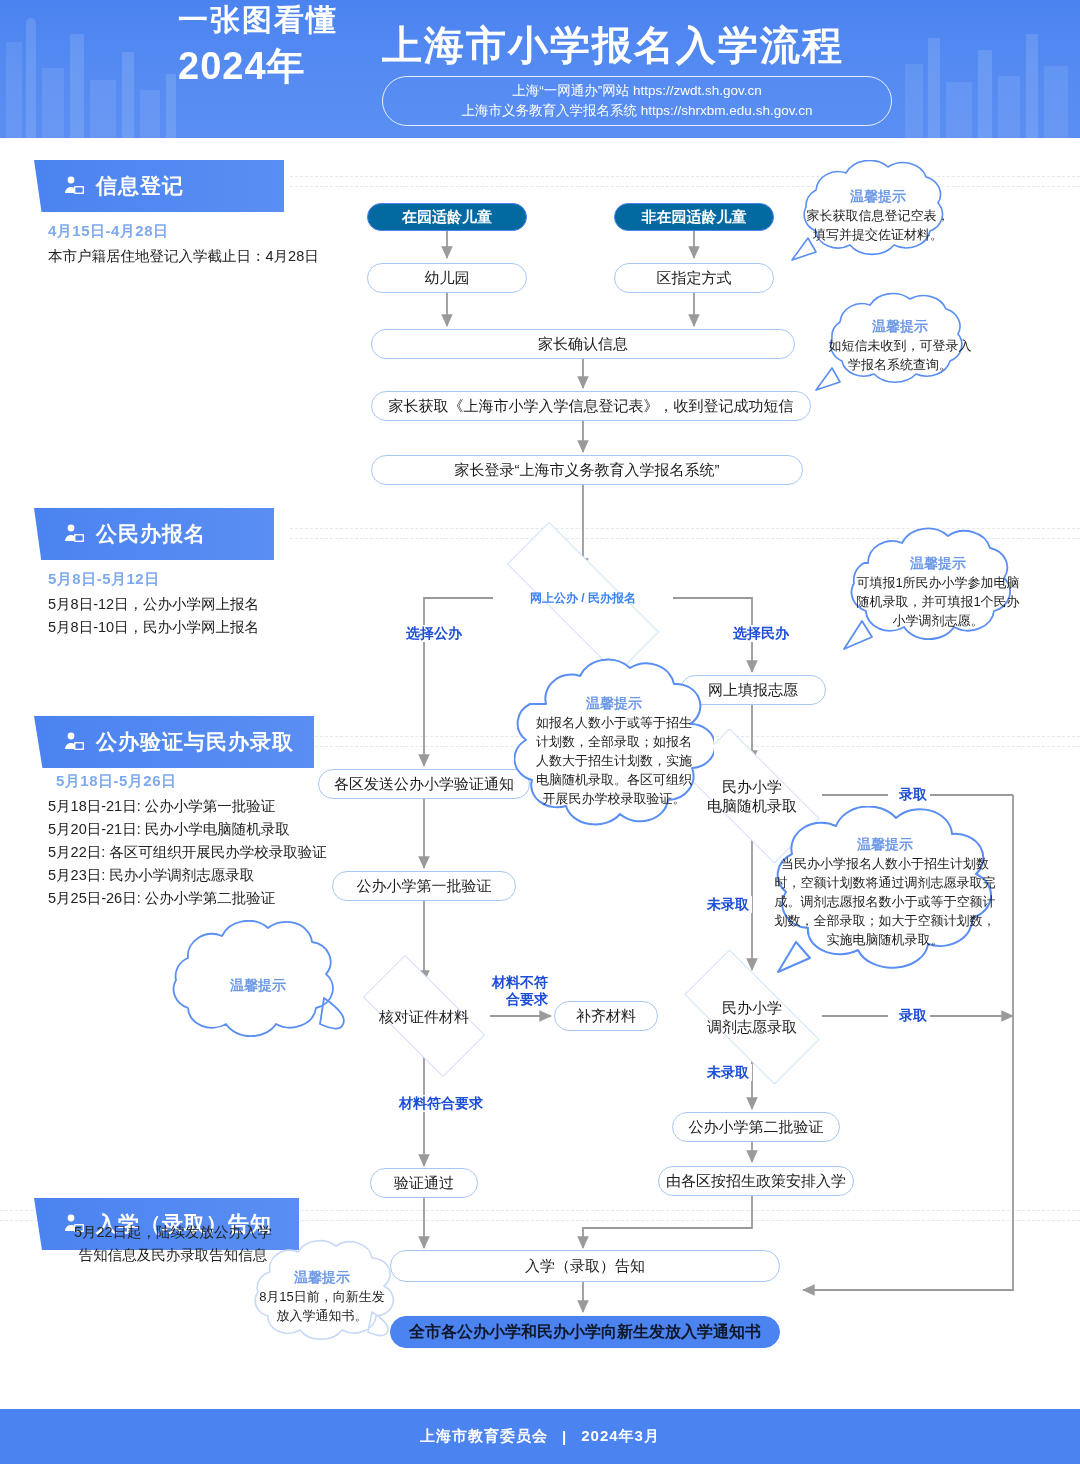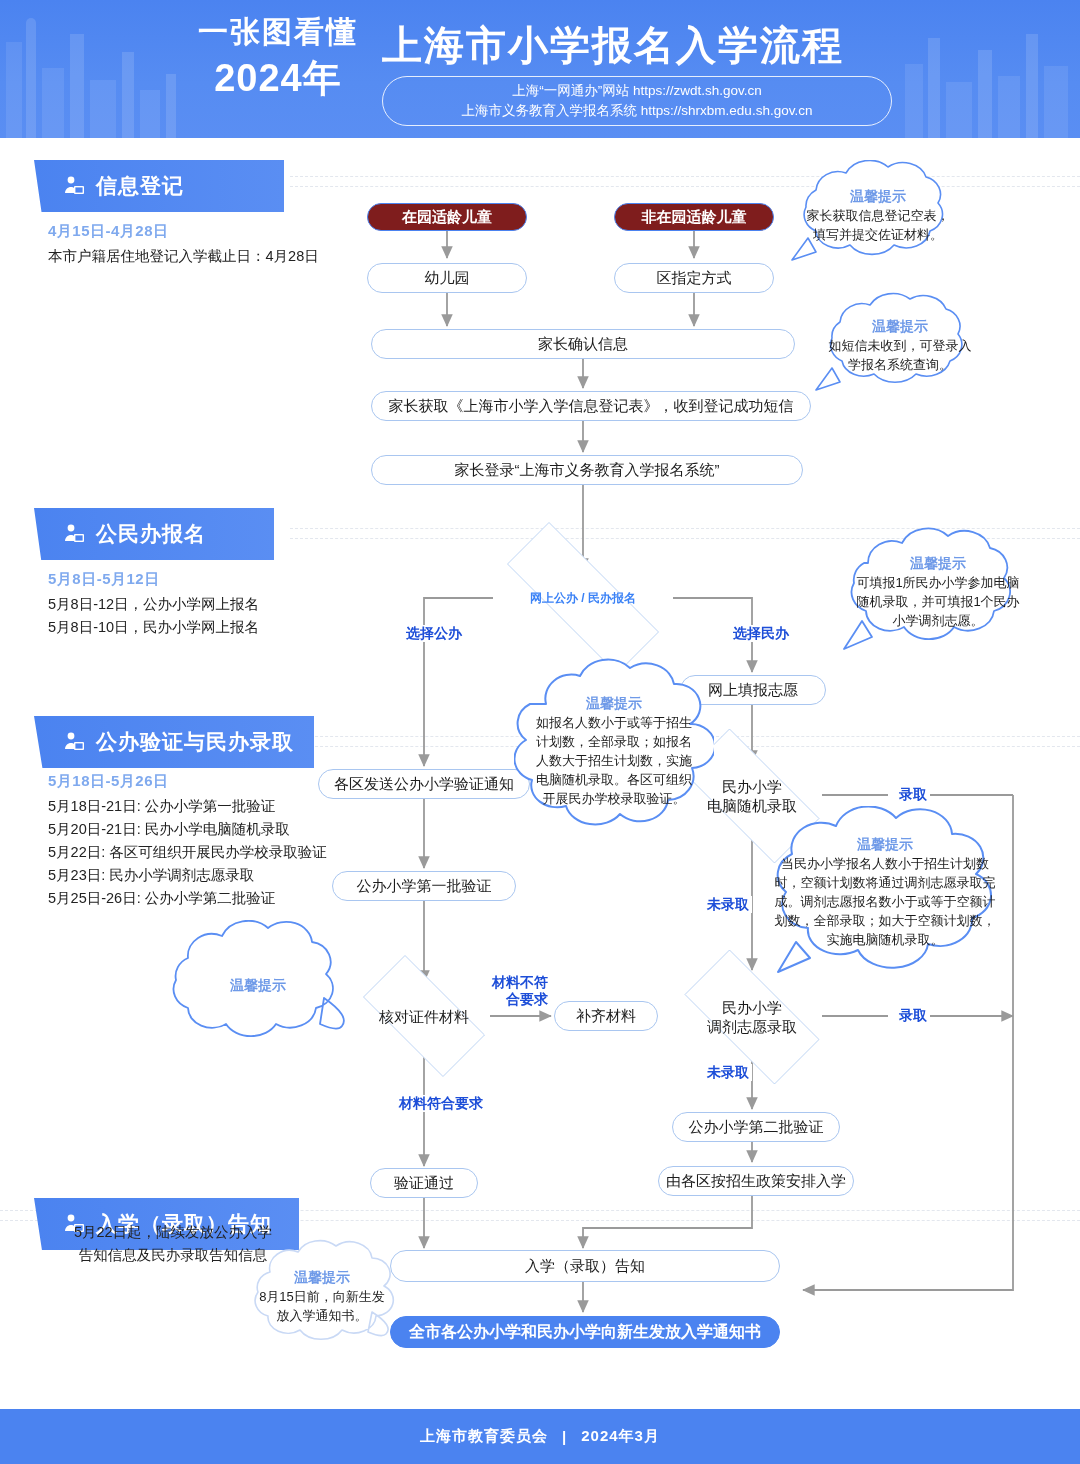--- a/index.html
+++ b/index.html
@@ -12,21 +12,21 @@
 
   
   .header {
     position:absolute; left:0; top:0; width:1080px; height:138px;
     background:linear-gradient(180deg,#4b83f0 0%,#568cf2 60%,#5a8ef3 100%);
     overflow:hidden;
   }
   .sky-bldg { position:absolute; bottom:0; background:rgba(255,255,255,0.13); }
   .sky-bldg.l2 { background:rgba(255,255,255,0.09); }
   .hdr-inner { position:absolute; left:0; top:0; width:1080px; height:138px; }
-  .hdr-left { position:absolute; left:178px; top:14px; width:200px; text-align:center; }
+  .hdr-left { position:absolute; left:178px; top:2px; width:200px; }
   .hdr-l1 { font-size:30px; font-weight:bold; color:#ffffff; letter-spacing:2px; line-height:36px; }
   .hdr-l2 { font-size:38px; font-weight:bold; color:#ffffff; letter-spacing:1px; line-height:44px; margin-top:6px; }
   .hdr-title { position:absolute; left:382px; top:18px; font-size:40px; font-weight:bold; color:#ffffff; letter-spacing:2px; }
   .hdr-pill {
     position:absolute; left:382px; top:76px; width:510px; height:50px;
     border:1.5px solid rgba(255,255,255,0.85); border-radius:25px;
     display:flex; flex-direction:column; align-items:center; justify-content:center;
   }
   .hdr-pill div { font-size:13.5px; color:#ffffff; line-height:20px; white-space:nowrap; }
 
@@ -50,23 +50,23 @@
   
   .dash-row { position:absolute; height:0; border-top:1px dashed #e3e7ee; }
 
   
   .node {
     position:absolute; display:flex; align-items:center; justify-content:center;
     text-align:center; border-radius:999px; border:1.2px solid #a9c6f0;
     background:#ffffff; color:#1c1c1c; font-size:15px; line-height:18px;
   }
   .node.filled {
-    background:#7f1d1d; border-color:#4b83f0; color:#fff; font-weight:bold;
-  }
-  .node.bigfilled { background:#4b83f0; border-color:#4b83f0; color:#ffffff; font-weight:bold; font-size:16px; }
+    background:#0369a1; border-color:#4b83f0; color:#fff; font-weight:bold;
+  }
+  .node.bigfilled { background:#4b83f0; border-color:#4b83f0; color:#0f172a; font-weight:bold; font-size:16px; }
 
   .diamond { position:absolute; }
   .diamond .dshape {
     position:absolute; left:0; top:0; width:100%; height:100%;
     border:1.2px solid #a9c6f0; background:#fff;
     transform:rotate(45deg) scale(0.707);
   }
   .diamond .dtext {
     position:absolute; left:0; top:0; width:100%; height:100%;
     display:flex; align-items:center; justify-content:center; text-align:center;
@@ -244,21 +244,21 @@
     <div class="shape-in">
       <svg class="person-icon" viewBox="0 0 24 24">
         <circle cx="9" cy="6" r="3.4" fill="#ffffff"></circle>
         <path d="M3 19c0-3.3 2.7-6 6-6s6 2.7 6 6z" fill="#ffffff"></path>
         <rect x="12" y="12" width="10" height="8" rx="1" fill="#ffffff"></rect>
         <rect x="13.4" y="13.4" width="7.2" height="5.2" fill="#4b83f0"></rect>
       </svg>
       <span class="btitle">公办验证与民办录取</span>
     </div>
   </div>
-  <div class="sec-date" style="left:48px; top:772px;">5月18日-5月26日</div>
+  <div class="sec-date" style="left:56px; top:772px;">5月18日-5月26日</div>
   <div class="sec-lines" style="left:48px; top:795px; width:340px;">
     <div>5月18日-21日: 公办小学第一批验证</div>
     <div>5月20日-21日: 民办小学电脑随机录取</div>
     <div>5月22日: 各区可组织开展民办学校录取验证</div>
     <div>5月23日: 民办小学调剂志愿录取</div>
     <div>5月25日-26日: 公办小学第二批验证</div>
   </div>
 
   <div class="banner" style="left:34px; top:1198px; width:265px;">
     <div class="shape" style="width:265px;"></div>

